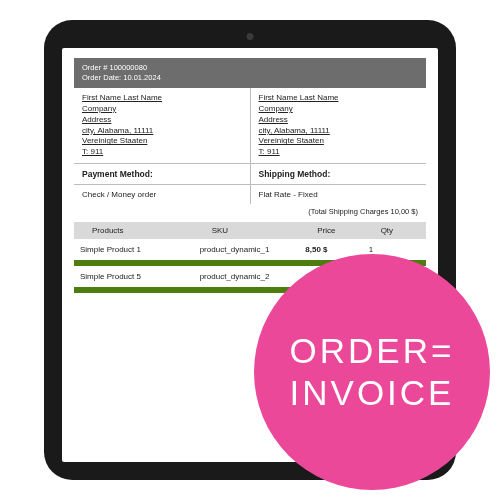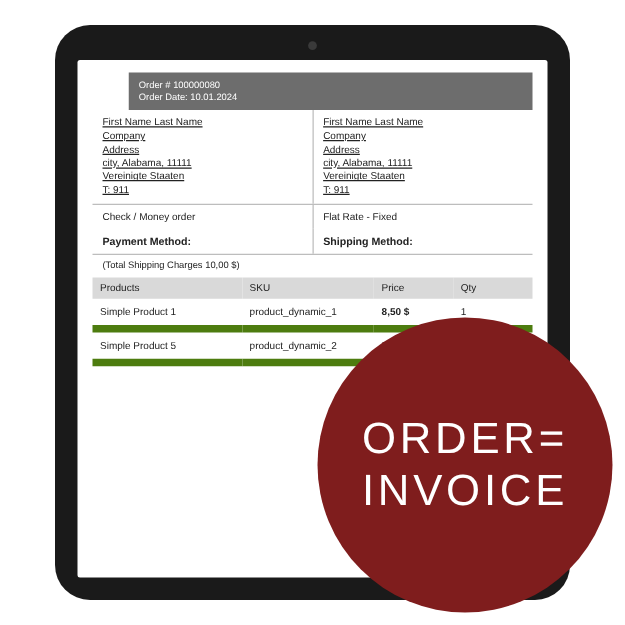--- a/index.html
+++ b/index.html
@@ -32,54 +32,53 @@
     font-size: 8px;
     color: #222;
     overflow: hidden;
   }
   .hdr {
     background: #6d6d6d;
     color: #fff;
     padding: 5px 8px;
     line-height: 1.35;
     font-size: 7.5px;
-    margin-left: 29px;
   }
   .twocol {
     display: flex;
     border-bottom: 1px solid #bdbdbd;
   }
   .twocol > div {
     flex: 1;
     padding: 5px 8px;
   }
   .twocol > div:first-child { border-right: 1px solid #bdbdbd; }
   .lbl { font-weight: bold; font-size: 8.5px; }
   .addr { line-height: 1.35; text-decoration: underline; }
-  .note { font-size: 7.5px; padding: 3px 8px 6px; }
+  .note { text-align: right; font-size: 7.5px; padding: 3px 8px 6px; }
   table.items {
     width: 100%; border-collapse: collapse;
     font-size: 8px;
   }
   table.items thead td {
     background: #d9d9d9;
-    padding: 4px 6px;
+    padding: 4px 18px;
     font-weight: normal;
   }
   table.items tbody td {
     padding: 6px 6px;
     border-bottom: 6px solid #4d7c0f;
   }
   .r { text-align: left; }
   .c { }
   .badge {
     position: absolute;
     right: 10px; bottom: 10px;
     width: 236px; height: 236px;
-    background: #7f1d1d;
+    background: #ec4899;
     border-radius: 50%;
     color: #fff;
     display: flex;
     align-items: center;
     justify-content: center;
     text-align: center;
     font-weight: 400;
     letter-spacing: 3px;
     font-size: 35px;
     line-height: 1.2;
@@ -110,27 +109,27 @@
       <div class="addr">
         <div>First Name Last Name</div>
         <div>Company</div>
         <div>Address</div>
         <div>city, Alabama, 11111</div>
         <div>Vereinigte Staaten</div>
         <div>T: 911</div>
       </div>
     </div>
 
+    <div class="twocol">
+      <div class="lbl">Payment Method:</div>
+      <div class="lbl">Shipping Method:</div>
+    </div>
     <div class="twocol" style="border-bottom:none">
       <div>Check / Money order</div>
       <div>Flat Rate - Fixed</div>
-    </div>
-    <div class="twocol">
-      <div class="lbl">Payment Method:</div>
-      <div class="lbl">Shipping Method:</div>
     </div>
     <div class="note">(Total Shipping Charges 10,00 $)</div>
 
     <table class="items">
       <thead>
         <tr>
           <td style="width:34%">Products</td>
           <td style="width:30%">SKU</td>
           <td style="width:18%" class="r">Price</td>
           <td style="width:18%" class="c">Qty</td>

